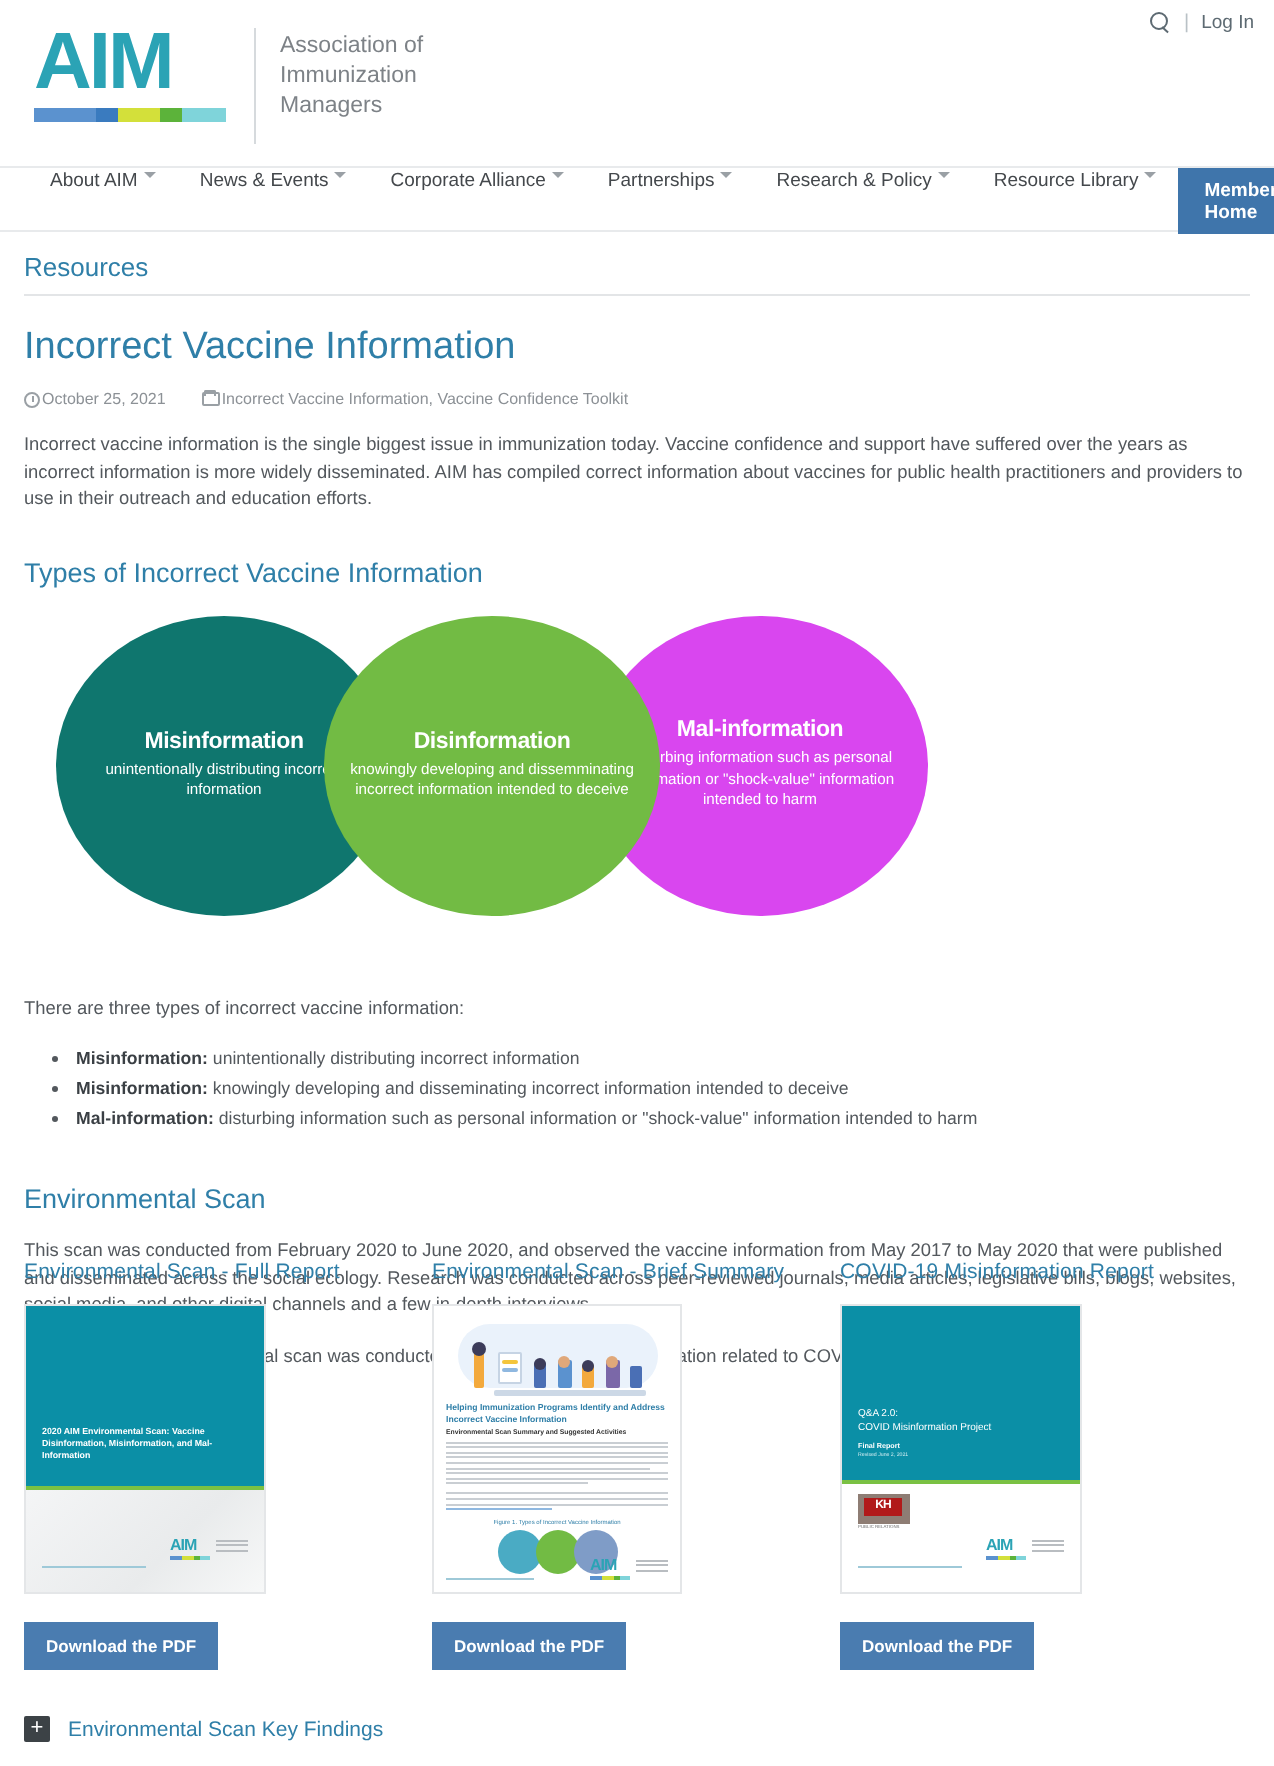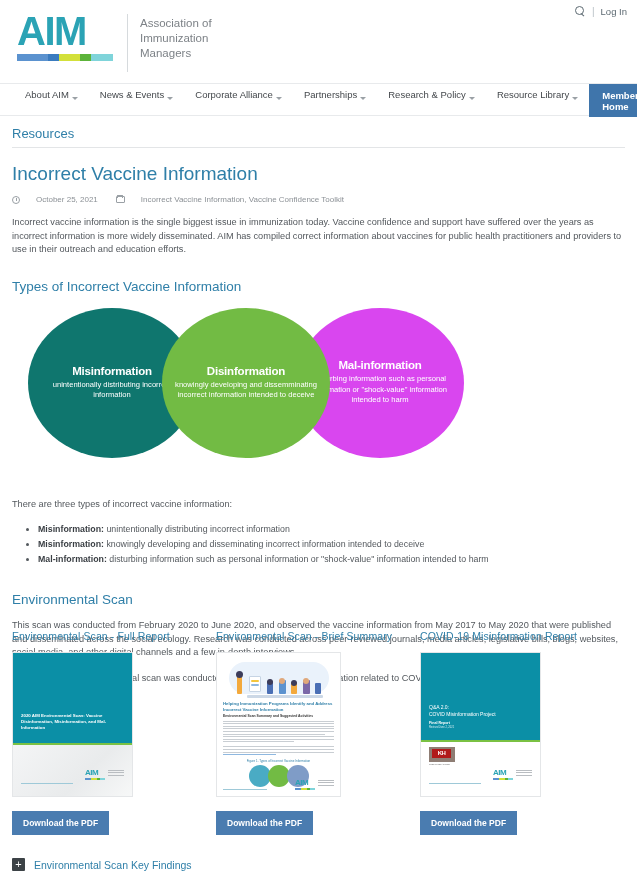--- a/index.html
+++ b/index.html
@@ -42,21 +42,21 @@
   .logo-text { font-size:11.5px; line-height:15px; color:#7d8287; padding-top:4px; }
 
   
   .navbar {
     position:absolute; left:0; top:83px; width:637px; height:33px;
     border-top:1px solid #e8eaec; border-bottom:1px solid #e8eaec;
     display:flex; align-items:stretch;
   }
   .nav-items { display:flex; align-items:center; padding-left:14px; gap:0; }
   .nav-item {
-    display:flex; align-items:flex-end; gap:3px; padding:16px 11px;
+    display:flex; align-items:flex-start; gap:3px; padding:2px 11px;
     font-size:9.5px; color:#44484c; white-space:nowrap; cursor:pointer; height:33px;
   }
   .caret { display:inline-block; width:0;height:0;
     border-left:3px solid transparent; border-right:3px solid transparent;
     border-top:3px solid #9aa0a5; margin-top:1px; }
   .member-home {
     margin-left:auto; background:#3f75ab; color:#fff; display:flex; align-items:center;
     gap:4px; padding:0 13px; font-size:9.5px; font-weight:bold; height:33px; cursor:pointer;
   }
 
@@ -64,21 +64,21 @@
   .breadcrumb {
     position:absolute; left:12px; top:126px; width:613px;
     padding-bottom:6px; border-bottom:1px solid #e3e5e7;
     font-size:13px; color:#2f7fa8;
   }
 
   
   .article { position:absolute; left:12px; top:162px; width:613px; }
   h1.title { font-size:19px; font-weight:normal; color:#2f7fa8; line-height:24px; letter-spacing:0; }
   .meta { display:flex; align-items:center; gap:6px; margin-top:9px; font-size:8px; color:#8c9196; }
-  .meta .grp { display:flex; align-items:center; gap:16px; }
+  .meta .grp { display:flex; align-items:center; gap:1px; }
   .meta .grp + .grp { margin-left:12px; }
   .ic-clock { width:8px;height:8px;border:1px solid #9aa0a5;border-radius:50%; position:relative; }
   .ic-clock::after{content:"";position:absolute;left:3px;top:1.5px;width:1px;height:3px;background:#9aa0a5;}
   .ic-folder { width:9px;height:7px;border:1px solid #9aa0a5;border-radius:1px; position:relative; }
   .ic-folder::before{content:"";position:absolute;left:0;top:-2.5px;width:4px;height:2px;border:1px solid #9aa0a5;border-bottom:none;border-radius:1px 1px 0 0;}
   p.body { font-size:9.2px; line-height:13.5px; color:#53585d; }
   .intro { margin-top:12px; }
 
   h2.sec { font-size:13.5px; font-weight:normal; color:#2f7fa8; }
 

